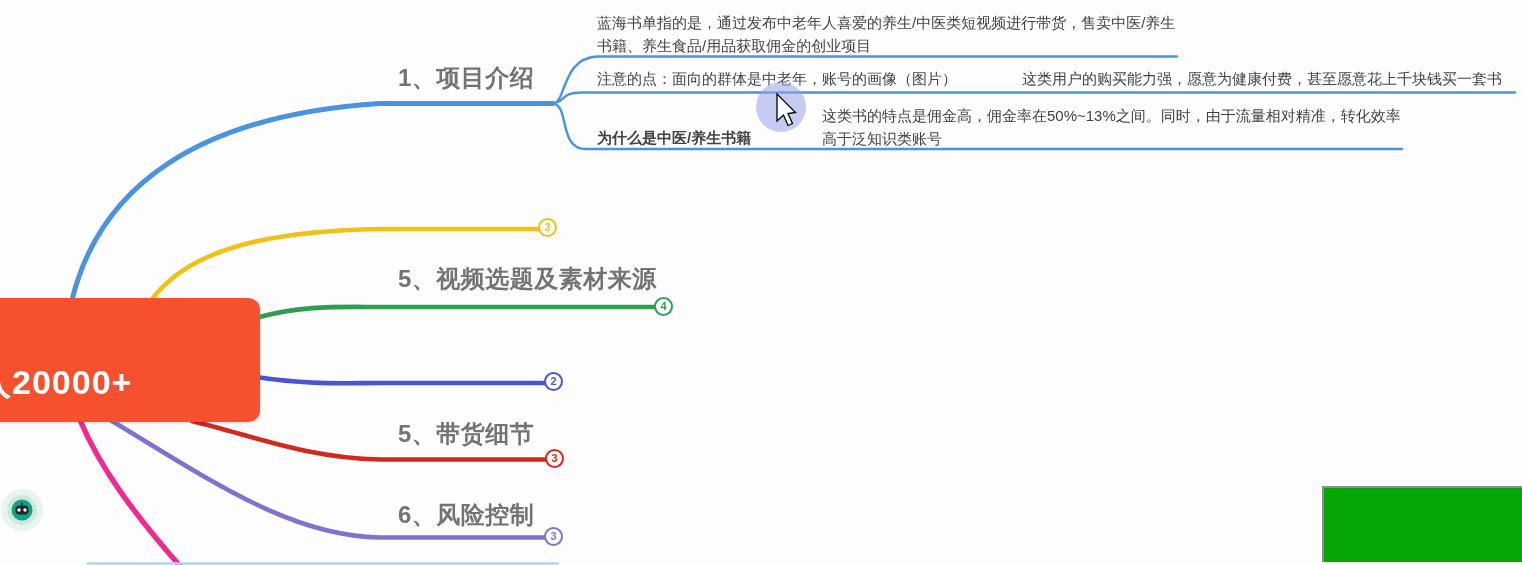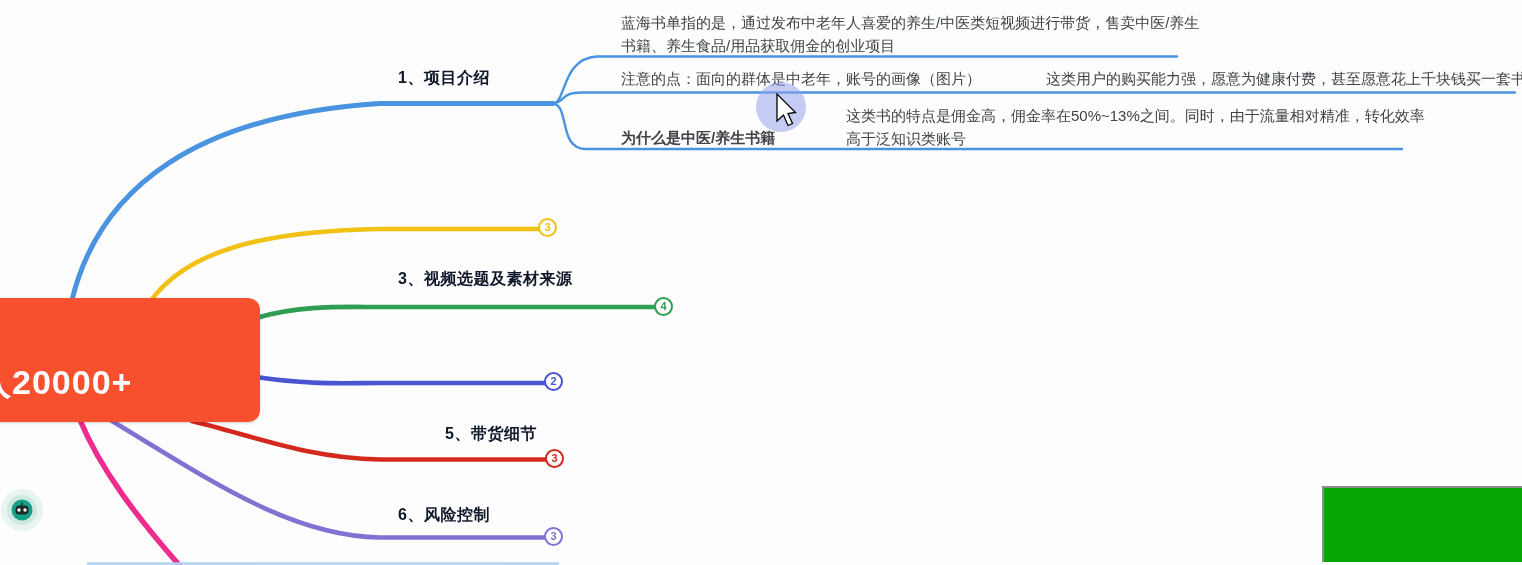--- a/index.html
+++ b/index.html
@@ -11,25 +11,25 @@
   #canvas{position:absolute;inset:0;width:1522px;height:565px;}
   svg.lines{position:absolute;left:0;top:0;width:1522px;height:565px;pointer-events:none;}
   .central-node{
     position:absolute;left:-50px;top:298px;width:310px;height:124px;
     background:#f6502e;border-radius:12px;box-shadow:0 1px 3px rgba(0,0,0,.18);
     color:#fff;font-weight:bold;z-index:3;
   }
   .central-line1{position:absolute;left:56px;top:18px;font-size:33px;letter-spacing:1px;white-space:nowrap;}
   .central-line2{position:absolute;left:27px;top:62px;font-size:34px;letter-spacing:1px;white-space:nowrap;}
   .topic-label{
-    position:absolute;left:398px;font-size:16px;font-weight:bold;color:#0f172a;
+    position:absolute;left:398px;font-size:24px;font-weight:bold;color:#737373;
     white-space:nowrap;line-height:28px;z-index:2;letter-spacing:0.5px;text-align:right;
   }
   .subtext{
-    position:absolute;font-size:15px;color:#3f4347;line-height:23px;z-index:2;margin-left:24px;
+    position:absolute;font-size:15px;color:#3f4347;line-height:23px;z-index:2;
   }
   .badge{
     position:absolute;width:15px;height:15px;border-radius:50%;
     background:#fff;border:2.5px solid;z-index:3;
     font-size:11px;font-weight:bold;line-height:15px;text-align:center;
   }
   .badge.c2{border-color:#f2c116;color:#f2c116;}
   .badge.c3{border-color:#2f9e52;color:#2f9e52;}
   .badge.c4{border-color:#4b55d2;color:#4b55d2;}
   .badge.c5{border-color:#d3281c;color:#d3281c;}
@@ -70,22 +70,22 @@
 
       <path d="M88,563.5 L558,563.5" stroke="#b3d1f2" stroke-width="2.6"></path>
     </g>
   </svg>
 
   <div class="central-node">
     <div class="central-line2">入20000+</div>
   </div>
 
   <div class="topic-label" style="top:64px;">1、项目介绍</div>
-  <div class="topic-label" style="top:265px;">3、视频选题及素材来源</div>
-  <div class="topic-label" style="top:420px;margin-left:47px;">5、带货细节</div>
+  <div class="topic-label" style="top:265px;">5、视频选题及素材来源</div>
+  <div class="topic-label" style="top:420px;">5、带货细节</div>
   <div class="topic-label" style="top:501px;">6、风险控制</div>
 
   <div class="badge c2" style="left:538px;top:218px;">3</div>
   <div class="badge c3" style="left:654px;top:297px;">4</div>
   <div class="badge c4" style="left:544px;top:372px;">2</div>
   <div class="badge c5" style="left:545px;top:449px;">3</div>
   <div class="badge c6" style="left:544px;top:527px;">3</div>
 
   <div class="subtext" style="left:597px;top:11px;width:588px;">蓝海书单指的是，通过发布中老年人喜爱的养生/中医类短视频进行带货，售卖中医/养生书籍、养生食品/用品获取佣金的创业项目</div>
   <div class="subtext" style="left:1022px;top:67px;white-space:nowrap;">这类用户的购买能力强，愿意为健康付费，甚至愿意花上千块钱买一套书</div>

